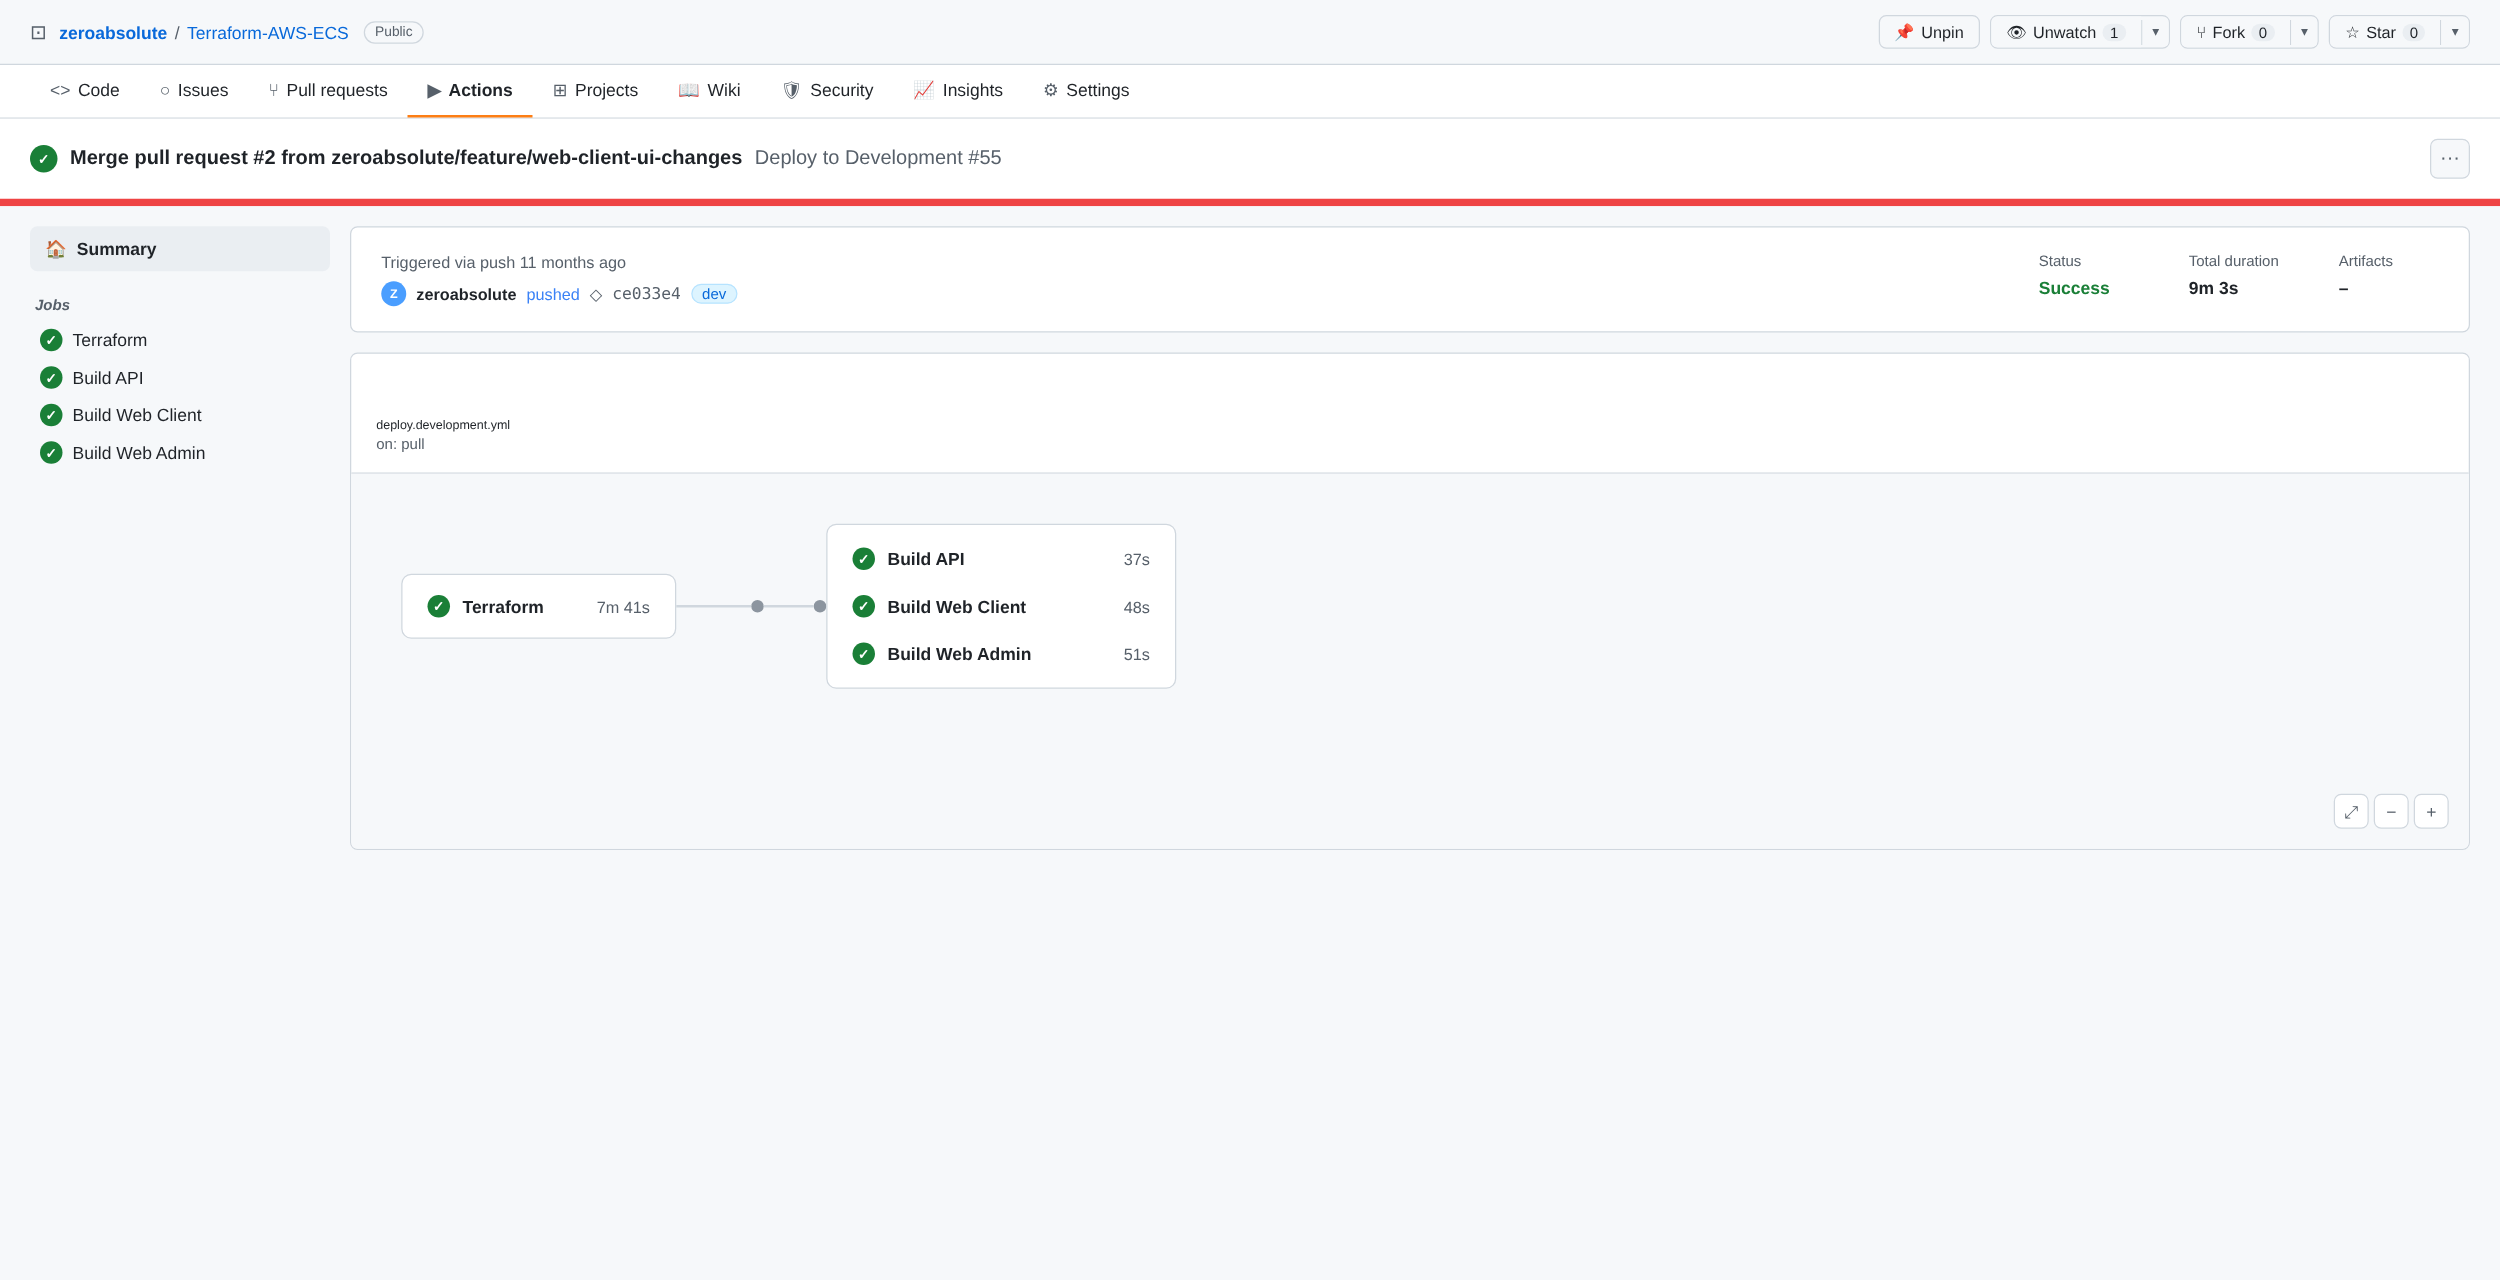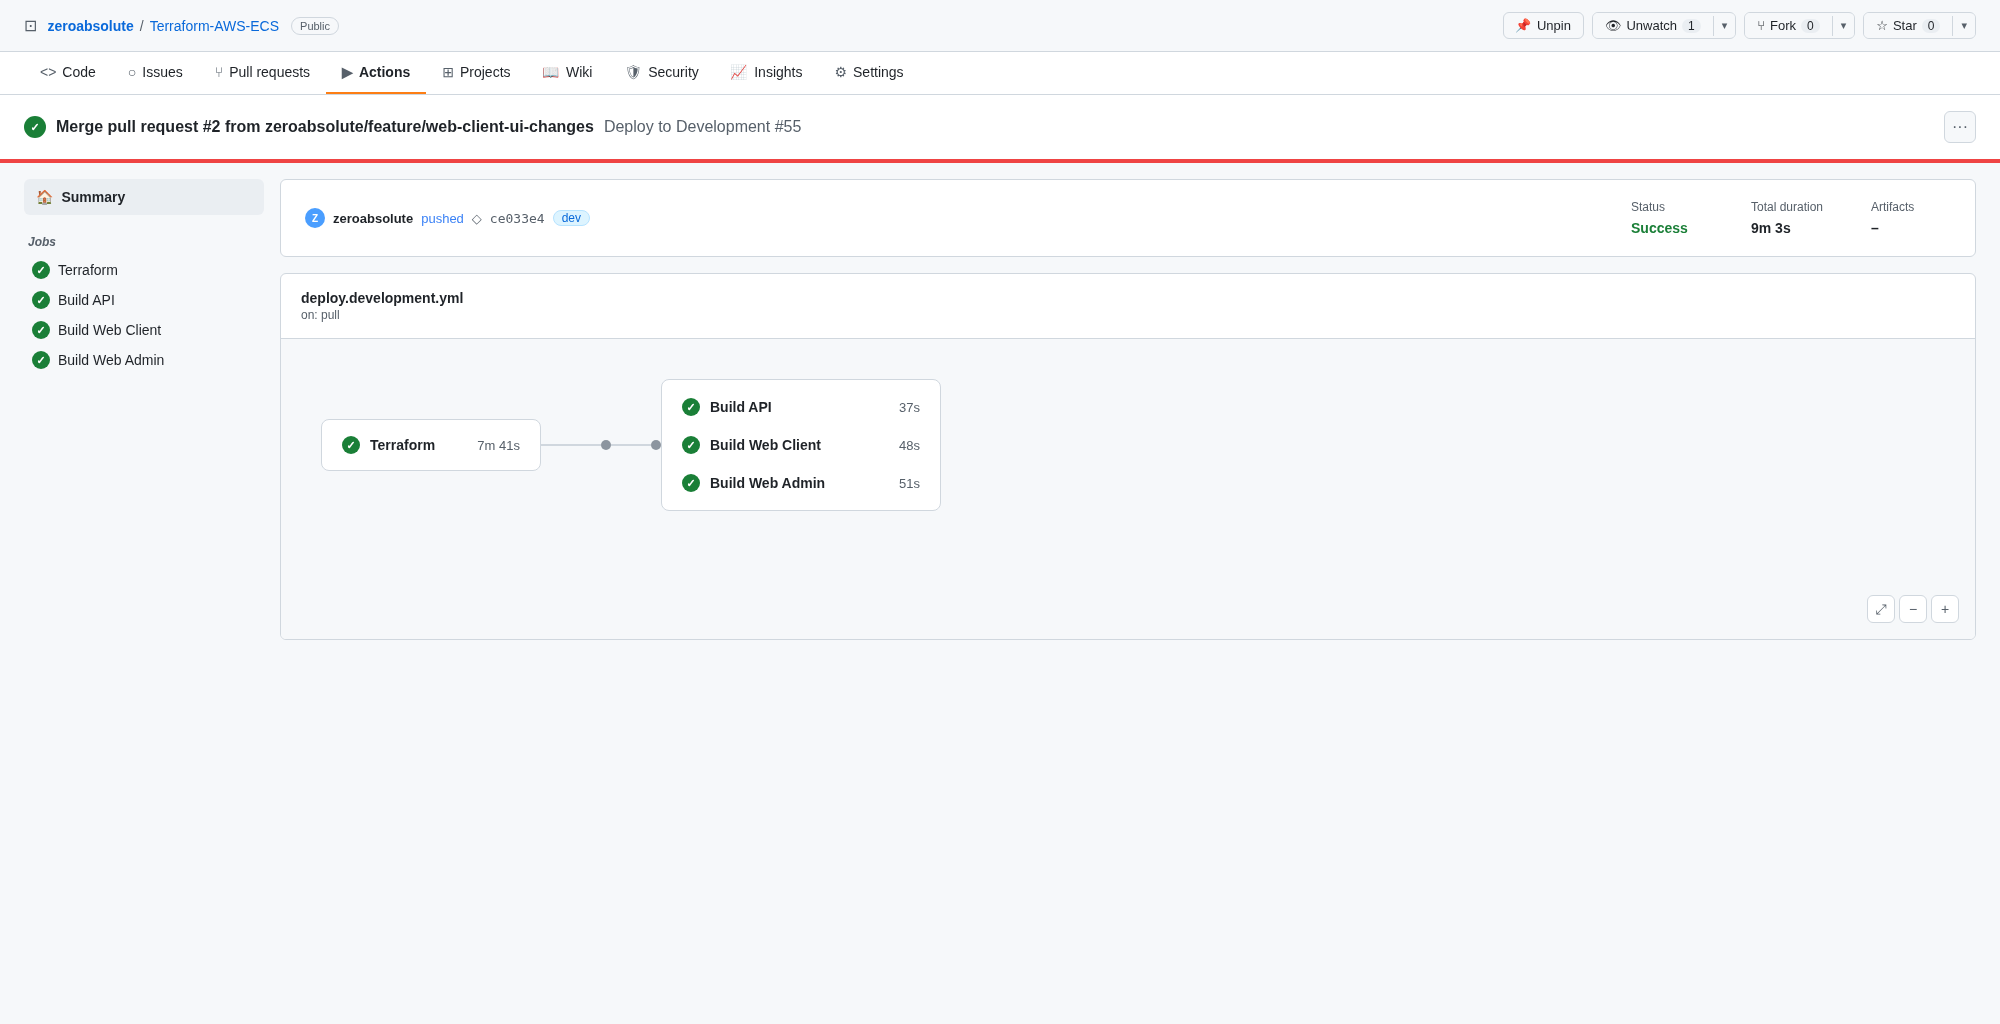--- a/index.html
+++ b/index.html
@@ -22,21 +22,21 @@
     
     .nav { display: flex; align-items: center; padding: 0 24px; border-bottom: 1px solid #d0d7de; background: #ffffff; gap: 0; }
     .nav-item { display: flex; align-items: center; gap: 6px; padding: 12px 16px; font-size: 14px; color: #1f2328; cursor: pointer; border-bottom: 2px solid transparent; text-decoration: none; white-space: nowrap; }
     .nav-item.active { color: #1f2328; border-bottom: 2px solid #fd7e14; font-weight: 600; }
     .nav-icon { font-size: 14px; color: #57606a; }
 
     
     .content { background: #f6f8fa; min-height: calc(100vh - 100px); }
 
     
-    .run-header { display: flex; align-items: center; justify-content: space-between; padding: 16px 24px; background: #ffffff; border-bottom: 4px solid #ef4444; }
+    .run-header { display: flex; align-items: center; justify-content: space-between; padding: 16px 24px; background: #ffffff; border-bottom: 6px solid #ef4444; }
     .run-title { display: flex; align-items: center; gap: 10px; font-size: 16px; font-weight: 600; color: #1f2328; }
     .run-title-text { font-weight: 600; }
     .run-title-gray { color: #57606a; font-weight: 400; text-align: center; }
     .more-btn { display: flex; align-items: center; justify-content: center; width: 32px; height: 32px; border: 1px solid #d0d7de; border-radius: 6px; background: #f6f8fa; cursor: pointer; font-size: 16px; color: #57606a; }
 
     
     .main-layout { display: flex; padding: 16px 24px; gap: 16px; }
 
     
     .sidebar { width: 240px; flex-shrink: 0; }
@@ -58,21 +58,21 @@
     .commit-hash { color: #57606a; font-size: 13px; font-family: monospace; }
     .dev-badge { background: #ddf4ff; color: #0969da; border: 1px solid #b6e3ff; border-radius: 20px; padding: 0 8px; font-size: 12px; }
     .info-section { min-width: 80px; }
     .info-section-label { font-size: 12px; color: #57606a; margin-bottom: 6px; }
     .info-section-value { font-size: 14px; font-weight: 700; color: #1f2328; }
     .info-section-value.success { color: #1a7f37; }
 
     
     .workflow-card { background: #ffffff; border: 1px solid #d0d7de; border-radius: 6px; overflow: hidden; }
     .workflow-header { padding: 16px 20px; border-bottom: 1px solid #d0d7de; }
-    .workflow-name { font-size: 14px; font-weight: 700; }
+    .workflow-name { font-size: 10px; font-weight: 400; margin-top: 36px; }
     .workflow-trigger { font-size: 12px; color: #57606a; margin-top: 2px; }
 
     
     .diagram-area { padding: 40px 40px 60px 40px; background: #f6f8fa; min-height: 300px; position: relative; }
     .diagram-nodes { display: flex; align-items: center; gap: 0; }
     .node-box { background: #ffffff; border: 1px solid #d0d7de; border-radius: 8px; padding: 16px 20px; display: flex; align-items: center; gap: 10px; min-width: 220px; font-size: 14px; font-weight: 600; }
     .node-duration { color: #57606a; font-weight: 400; font-size: 13px; margin-left: auto; }
     .connector { display: flex; align-items: center; gap: 0; }
     .connector-line { width: 60px; height: 2px; background: #d0d7de; position: relative; }
     .connector-dot { width: 10px; height: 10px; border-radius: 50%; background: #8c959f; flex-shrink: 0; }
@@ -213,20 +213,21 @@
           <div class="check-icon"></div>
           <span>Build Web Admin</span>
         </div>
       </div>
     </div>
 
     <div class="main-content">
 
       <div class="info-card">
         <div class="info-section" style="flex:2;">
+          <div class="info-trigger">Triggered via push 11 months ago</div>
           <div class="info-trigger-row">
             <div class="avatar-placeholder">Z</div>
             <span style="font-weight:600;font-size:13px;">zeroabsolute</span>
             <span style="color:#3b82f6;font-size:13px;">pushed</span>
             <span style="color:#57606a;font-size:13px;">◇</span>
             <span class="commit-hash">ce033e4</span>
             <span class="dev-badge">dev</span>
           </div>
         </div>
         <div class="info-section">

